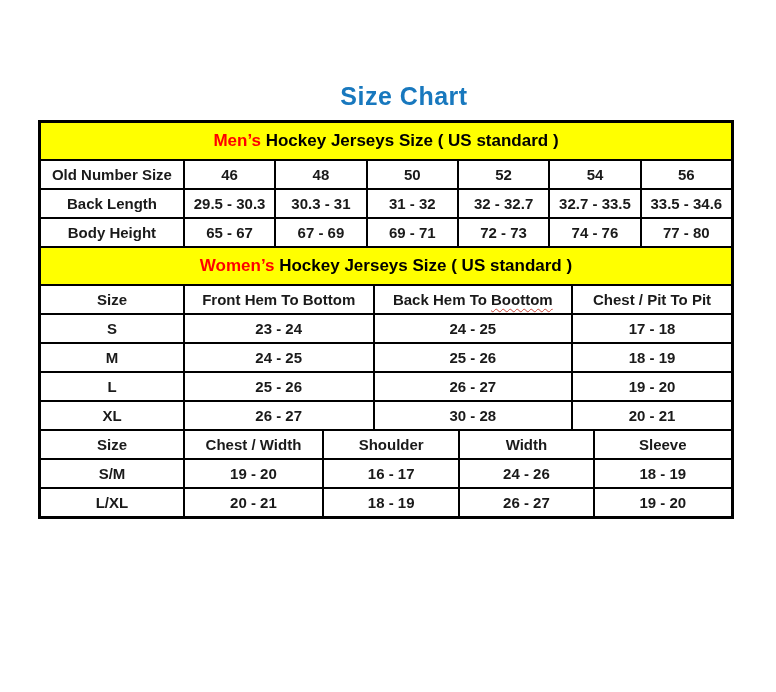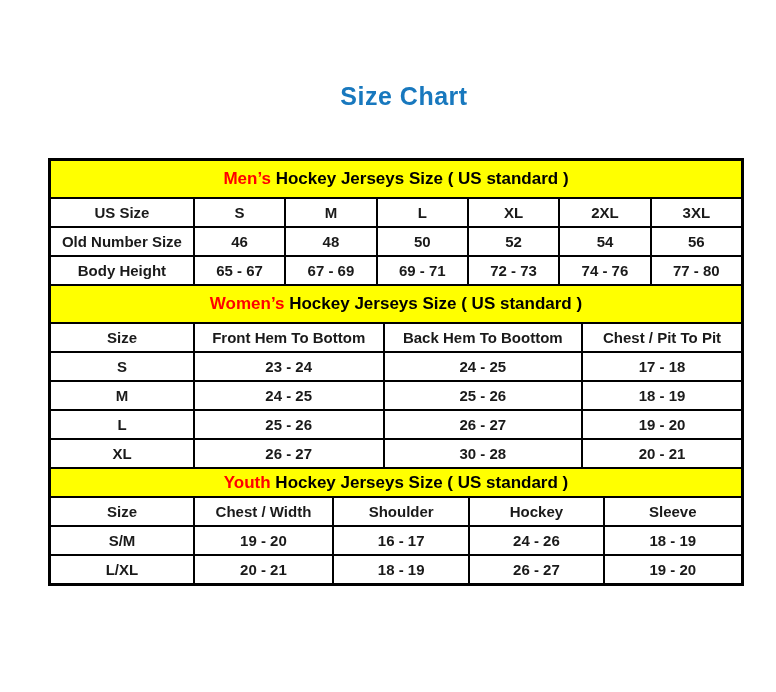--- a/index.html
+++ b/index.html
@@ -22,25 +22,24 @@
     width: 100%;
     margin: 16px;
     text-align: center;
     font-size: 25px;
     font-weight: bold;
     letter-spacing: 0.5px;
     color: #1878BE;
   }
   .chart {
     position: absolute;
-    left: 48px;
+    left: 38px;
     top: 120px;
     width: 694px;
     border: 1px solid #000;
-    margin-top: 38px;
   }
   table.sec {
     width: 100%;
     border-collapse: collapse;
     table-layout: fixed;
   }
   table.sec + table.sec { margin-top: -2px; }
   table.sec td {
     border: 2px solid #000;
     text-align: center;
@@ -55,20 +54,21 @@
   }
   tr.banner td {
     background: #FFFF00;
     height: 36px;
     font-size: 17px;
     color: #000;
   }
   table.sec.youth tr.banner td { height: 27px; }
   .red { color: #FF0000; }
   .squiggle {
+    text-decoration: underline;
     text-decoration-style: wavy;
     text-decoration-color: #C8473B;
     text-decoration-thickness: 1px;
     text-underline-offset: 3px;
   }
   
   col.c-label { width: 20.8%; }
   col.c-men   { width: 13.2%; }
   col.c-w1 { width: 27.4%; }
   col.c-w2 { width: 28.7%; }
@@ -95,36 +95,36 @@
           <col class="c-men">
           <col class="c-men">
           <col class="c-men">
           <col class="c-men">
       </colgroup>
       <tbody>
         <tr class="banner">
           <td colspan="7"><span class="red">Men’s</span><span> Hockey Jerseys Size ( US standard )</span></td>
         </tr>
         <tr>
-          <td>US Size</td>
-          <td>S</td>
-          <td>M</td>
-          <td>L</td>
-          <td>XL</td>
-          <td>2XL</td>
-          <td>3XL</td>
-        </tr>
-        <tr>
           <td>Old Number Size</td>
           <td>46</td>
           <td>48</td>
           <td>50</td>
           <td>52</td>
           <td>54</td>
           <td>56</td>
+        </tr>
+        <tr>
+          <td>Back Length</td>
+          <td>29.5 - 30.3</td>
+          <td>30.3 - 31</td>
+          <td>31 - 32</td>
+          <td>32 - 32.7</td>
+          <td>32.7 - 33.5</td>
+          <td>33.5 - 34.6</td>
         </tr>
         <tr>
           <td>Body Height</td>
           <td>65 - 67</td>
           <td>67 - 69</td>
           <td>69 - 71</td>
           <td>72 - 73</td>
           <td>74 - 76</td>
           <td>77 - 80</td>
         </tr>
@@ -177,28 +177,25 @@
 
     <table class="sec youth">
       <colgroup>
         <col class="c-label">
           <col class="c-y1">
           <col class="c-y2">
           <col class="c-y3">
           <col class="c-y4">
       </colgroup>
       <tbody>
-        <tr class="banner">
-          <td colspan="5"><span class="red">Youth</span><span> Hockey Jerseys Size ( US standard )</span></td>
-        </tr>
         <tr>
           <td>Size</td>
           <td>Chest / Width</td>
           <td>Shoulder</td>
-          <td>Hockey</td>
+          <td>Width</td>
           <td>Sleeve</td>
         </tr>
         <tr>
           <td>S/M</td>
           <td>19 - 20</td>
           <td>16 - 17</td>
           <td>24 - 26</td>
           <td>18 - 19</td>
         </tr>
         <tr>

